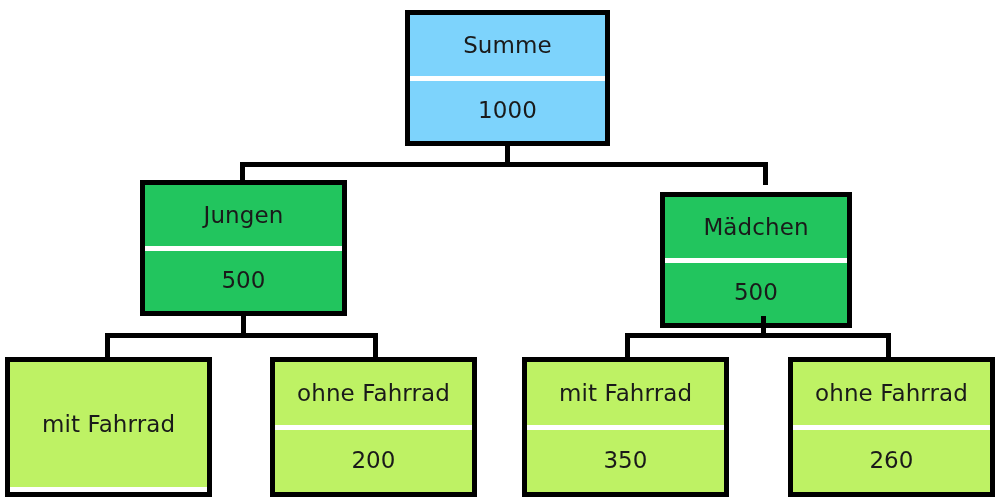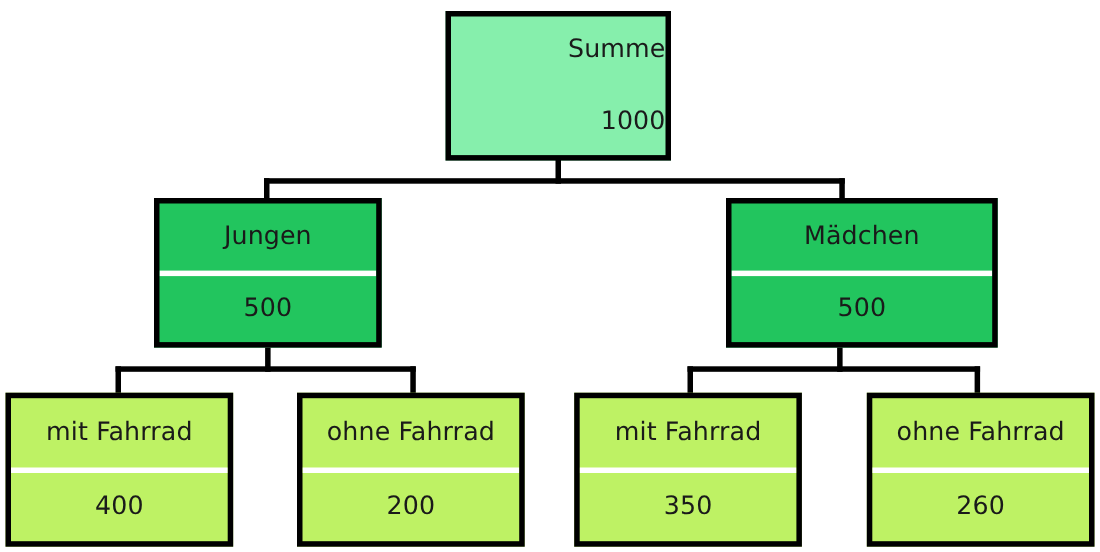--- a/index.html
+++ b/index.html
@@ -38,21 +38,21 @@
     line-height: 1;
     letter-spacing: 0.1px;
     white-space: nowrap;
   }
   .node-divider {
     flex: 0 0 auto;
     height: 5px;
     background: #ffffff;
   }
   
-  .fill-yellow { background: #86efac; align-items: flex-end; }
+  .fill-yellow { background: #7dd3fc; }
   .fill-pink   { background: #22c55e; }
   .fill-blue   { background: #bef264; }
 
   
   .conn-v {
     position: absolute;
     width: 5px;
     background: #000000;
   }
   .conn-h {
@@ -76,40 +76,39 @@
   <div class="conn-h" style="left:240px; top:162px; width:528px;"></div>
   <div class="conn-v" style="left:240px; top:162px; height:23px;"></div>
   <div class="conn-v" style="left:763px; top:162px; height:23px;"></div>
 
   <div class="node fill-pink" style="left:140px; top:180px; width:207px; height:136px;">
     <div class="node-label">Jungen</div>
     <div class="node-divider"></div>
     <div class="node-value">500</div>
   </div>
 
-  <div class="node fill-pink" style="left:660px; top:180px; width:247px; height:136px;">
+  <div class="node fill-pink" style="left:660px; top:192px; width:192px; height:136px;">
     <div class="node-label">Mädchen</div>
     <div class="node-divider"></div>
     <div class="node-value">500</div>
   </div>
 
   <div class="conn-v" style="left:241px; top:316px; height:22px;"></div>
   <div class="conn-h" style="left:105px; top:333px; width:273px;"></div>
   <div class="conn-v" style="left:105px; top:333px; height:27px;"></div>
   <div class="conn-v" style="left:373px; top:333px; height:27px;"></div>
 
   <div class="conn-v" style="left:761px; top:316px; height:22px;"></div>
   <div class="conn-h" style="left:625px; top:333px; width:266px;"></div>
   <div class="conn-v" style="left:625px; top:333px; height:27px;"></div>
   <div class="conn-v" style="left:886px; top:333px; height:27px;"></div>
 
   <div class="node fill-blue" style="left:5px; top:357px; width:207px; height:140px;">
     <div class="node-label">mit Fahrrad</div>
     <div class="node-divider"></div>
-    <div class="node-value">400</div>
   </div>
 
   <div class="node fill-blue" style="left:270px; top:357px; width:207px; height:140px;">
     <div class="node-label">ohne Fahrrad</div>
     <div class="node-divider"></div>
     <div class="node-value">200</div>
   </div>
 
   <div class="node fill-blue" style="left:522px; top:357px; width:207px; height:140px;">
     <div class="node-label">mit Fahrrad</div>

